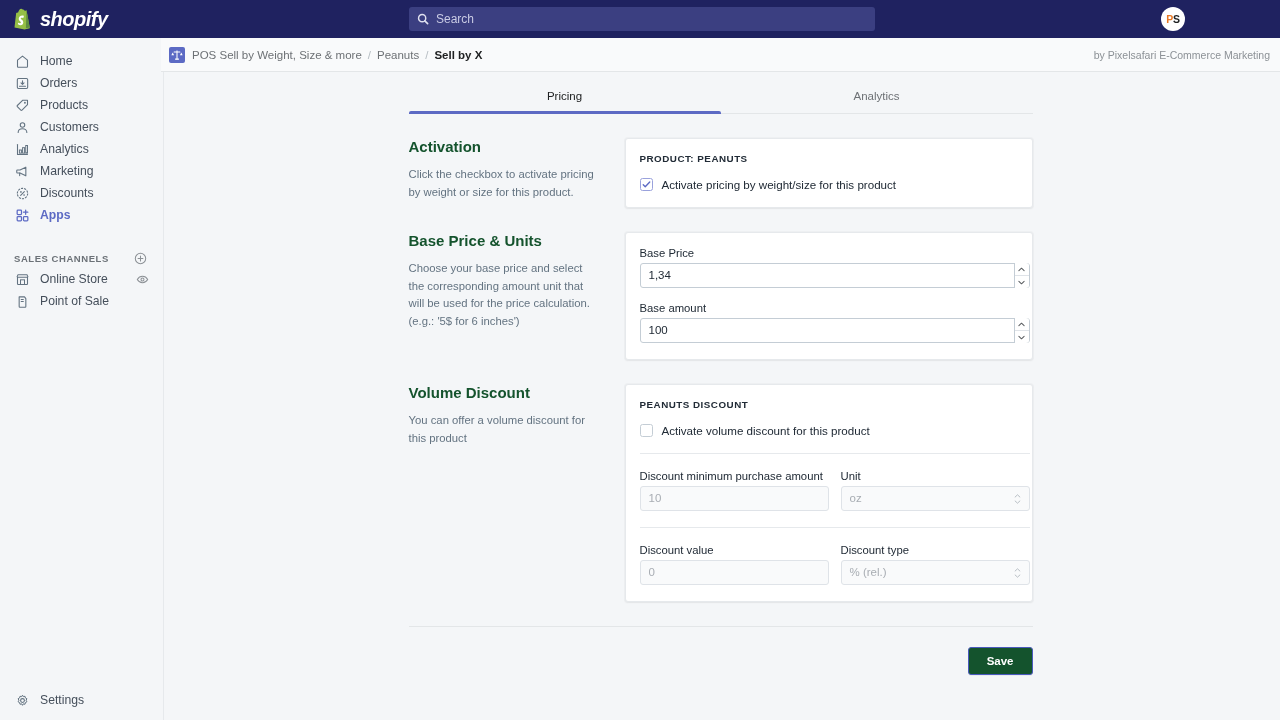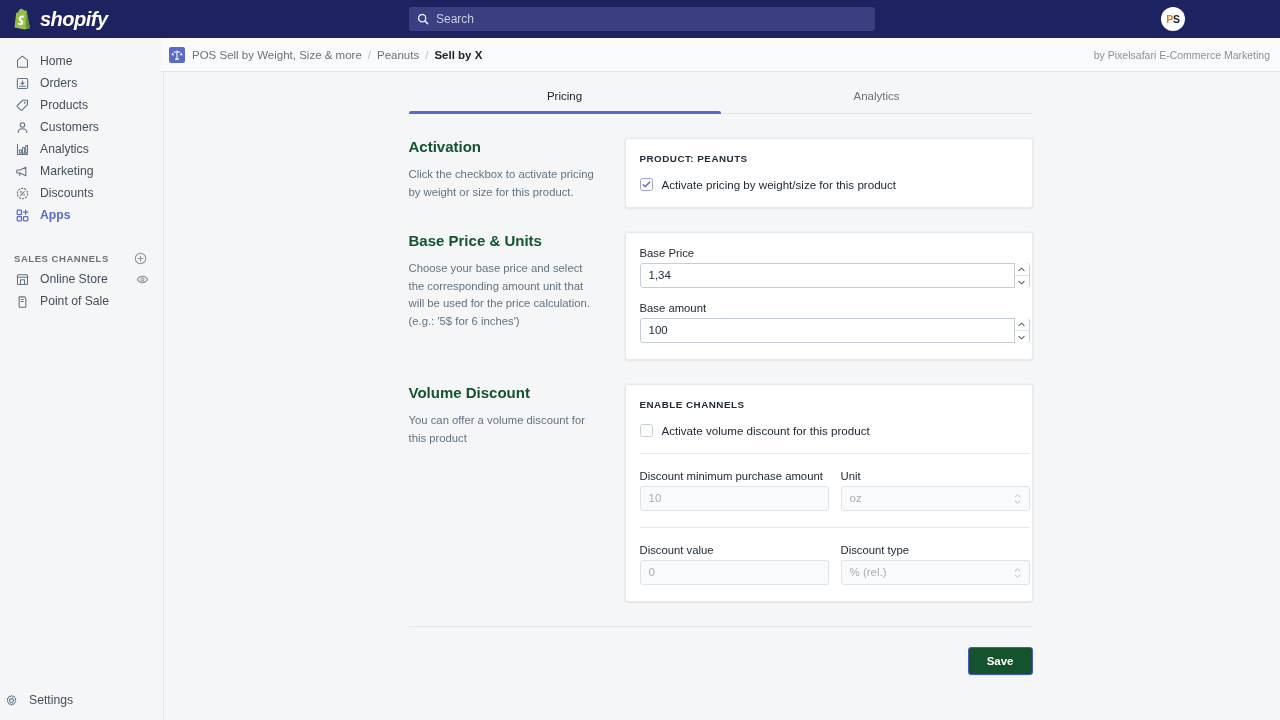--- a/index.html
+++ b/index.html
@@ -79,21 +79,21 @@
   .section-title {
     font-size: 9.5px; font-weight: bold; letter-spacing: 0.55px;
     color: #6b7177;
   }
   .mini-icon { width: 13px; height: 13px; cursor: pointer; }
   .mini-icon svg { display: block; }
 
   .settings-row {
     position: absolute; bottom: 12px; left: 0; width: 160px;
     display: flex; align-items: center; gap: 10px;
-    padding-left: 3px; cursor: pointer;
+    padding-left: 14px; cursor: pointer;
   }
 
   
   .crumbbar {
     position: absolute; left: 161px; top: 38px;
     width: 1119px; height: 34px;
     background: #f9fafb;
     border-bottom: 1px solid #e3e6e8;
     display: flex; align-items: center;
   }
@@ -481,21 +481,21 @@
         </div>
       </div>
     </div>
 
     <div class="row">
       <div class="row-left">
         <div class="row-title">Volume Discount</div>
         <div class="row-desc">You can offer a volume discount for this product</div>
       </div>
       <div class="card">
-        <div class="card-head">ENABLE CHANNELS</div>
+        <div class="card-head">PEANUTS DISCOUNT</div>
         <div class="check-row">
           <span class="checkbox"></span>
           <span class="check-label">Activate volume discount for this product</span>
         </div>
 
         <div class="hr"></div>
 
         <div class="grid2">
           <div>
             <label class="field-label">Discount minimum purchase amount</label>

